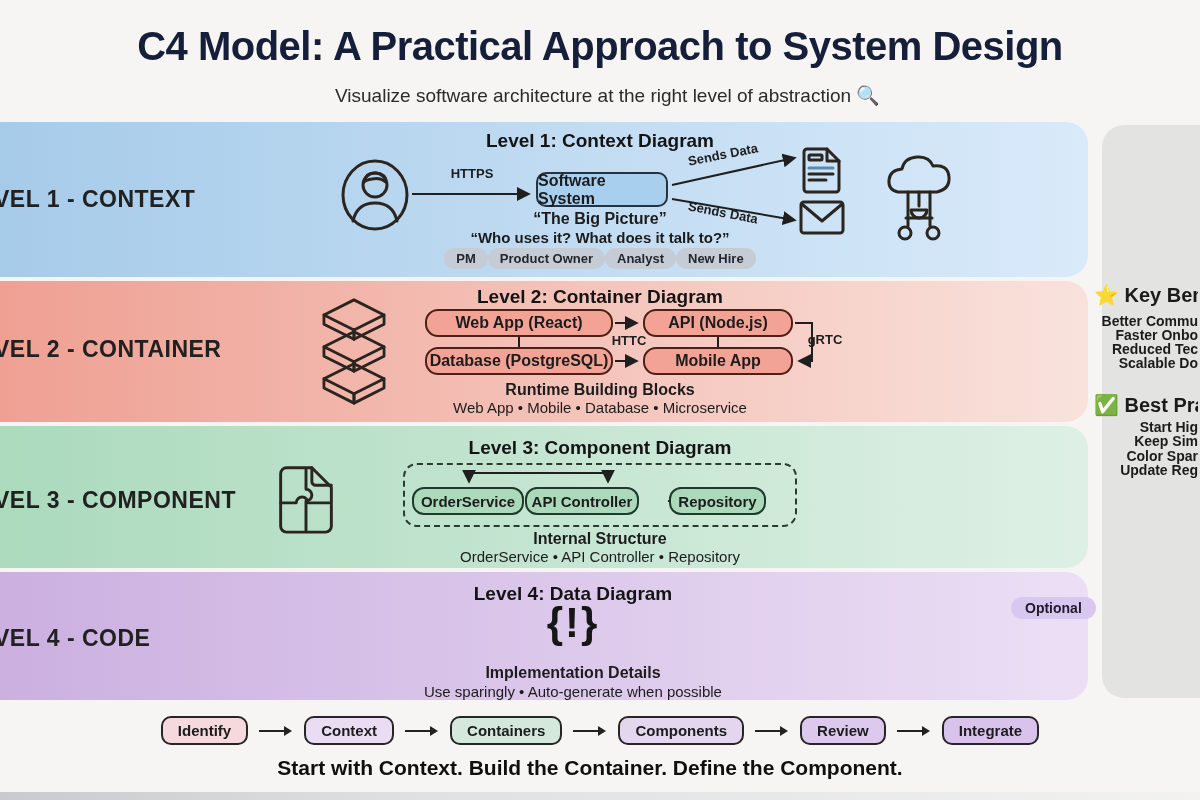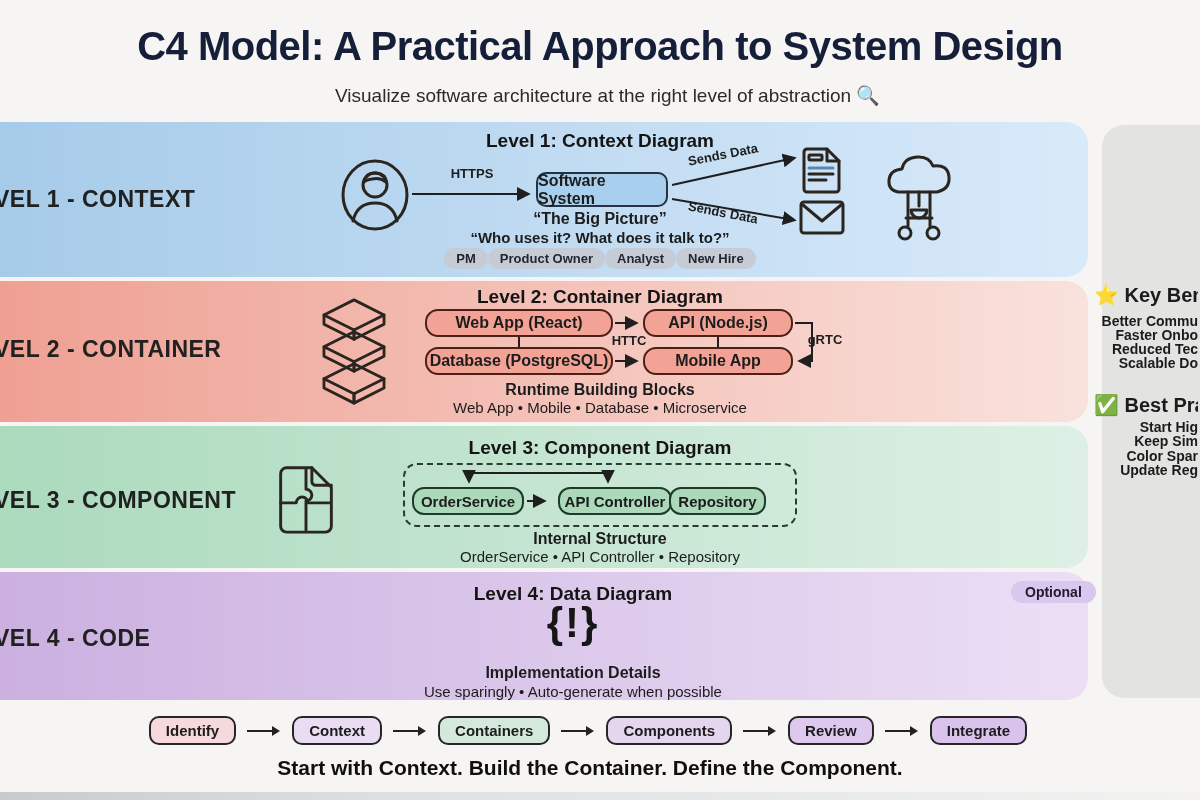--- a/index.html
+++ b/index.html
@@ -41,21 +41,21 @@
   .overlay{position:absolute;left:0;top:0;}
   .overlay line,.overlay path.l{stroke:#1f1f1f;stroke-width:2;fill:none;}
   .icon path,.icon line,.icon circle,.icon ellipse,.icon rect{
         stroke:#2b2520;stroke-width:3;fill:none;stroke-linejoin:round;stroke-linecap:round;}
   .sidebar{position:absolute;left:1102px;top:125px;width:140px;height:573px;
            background:#e3e3e2;border-radius:22px;}
   .sb-line{position:absolute;left:1094px;width:104px;text-align:right;white-space:nowrap;
            overflow:hidden;font-size:14px;font-weight:600;color:#1b1b1b;}
   .sb-head{font-size:20px;font-weight:bold;}
   .flow{position:absolute;left:0;top:716px;width:1176px;display:flex;gap:11px;
-        justify-content:center;align-items:center;}
+        justify-content:center;align-items:center;padding-left:12px;}
   .step{border:2px solid #262626;border-radius:10px;padding:4px 15px;font-size:15px;
         font-weight:bold;white-space:nowrap;}
   .flow-arrow{flex:none;}
   .tagline{position:absolute;top:756px;left:0;width:1180px;text-align:center;
            font-size:21px;font-weight:bold;color:#0f0f0f;}
   .bottom-edge{position:absolute;left:0;bottom:0;width:1200px;height:8px;opacity:.5;
                background:linear-gradient(90deg,#9aa0a8,#c8ccd1 35%,#dfe1e3 75%,#efefef);}
 </style>
 </head>
 <body>
@@ -188,31 +188,31 @@
     </svg>
 
     <svg class="abs icon" style="left:270px;top:32px" width="72" height="78" viewBox="0 0 72 80">
       <path d="M10,16 a6,6 0 0 1 6,-6 H42 L62,30 V70 a6,6 0 0 1 -6,6 H16 a6,6 0 0 1 -6,-6 Z"></path>
       <path d="M42,10 V24 a4,4 0 0 0 4,4 H62"></path>
       <path d="M36,12 V32 a6,6 0 1 1 0,12 V74"></path>
       <path d="M10,46 H26 a6,6 0 1 1 12,0 H60"></path>
     </svg>
 
     <div class="node green" style="left:412px;top:61px;width:112px;height:28px">OrderService</div>
-    <div class="node green" style="left:558px;top:61px;width:114px;height:28px">API Controller</div>
+    <div class="node green" style="left:525px;top:61px;width:114px;height:28px">API Controller</div>
     <div class="node green" style="left:669px;top:61px;width:97px;height:28px">Repository</div>
 
     <div class="cap-bold" style="top:104px">Internal Structure</div>
     <div class="cap" style="top:122px">OrderService • API Controller • Repository</div>
   </section>
 
   <section class="band" id="band4">
     <div class="side-label" style="top:53px">VEL 4 - CODE</div>
     <div class="band-heading b4" style="top:11px">Level 4: Data Diagram</div>
-    <div class="badge" style="left:1011px;top:9px">Optional</div>
+    <div class="badge" style="left:1011px;top:25px">Optional</div>
     <div class="glyph" style="top:27px">{!}</div>
     <div class="cap-bold b4" style="top:92px">Implementation Details</div>
     <div class="cap b4" style="top:111px">Use sparingly • Auto-generate when possible</div>
   </section>
 
   <aside class="sidebar"></aside>
   <div class="sb-line sb-head" style="top:283px">
     <span>⭐</span>
     <span>Key Ben</span>
   </div>

